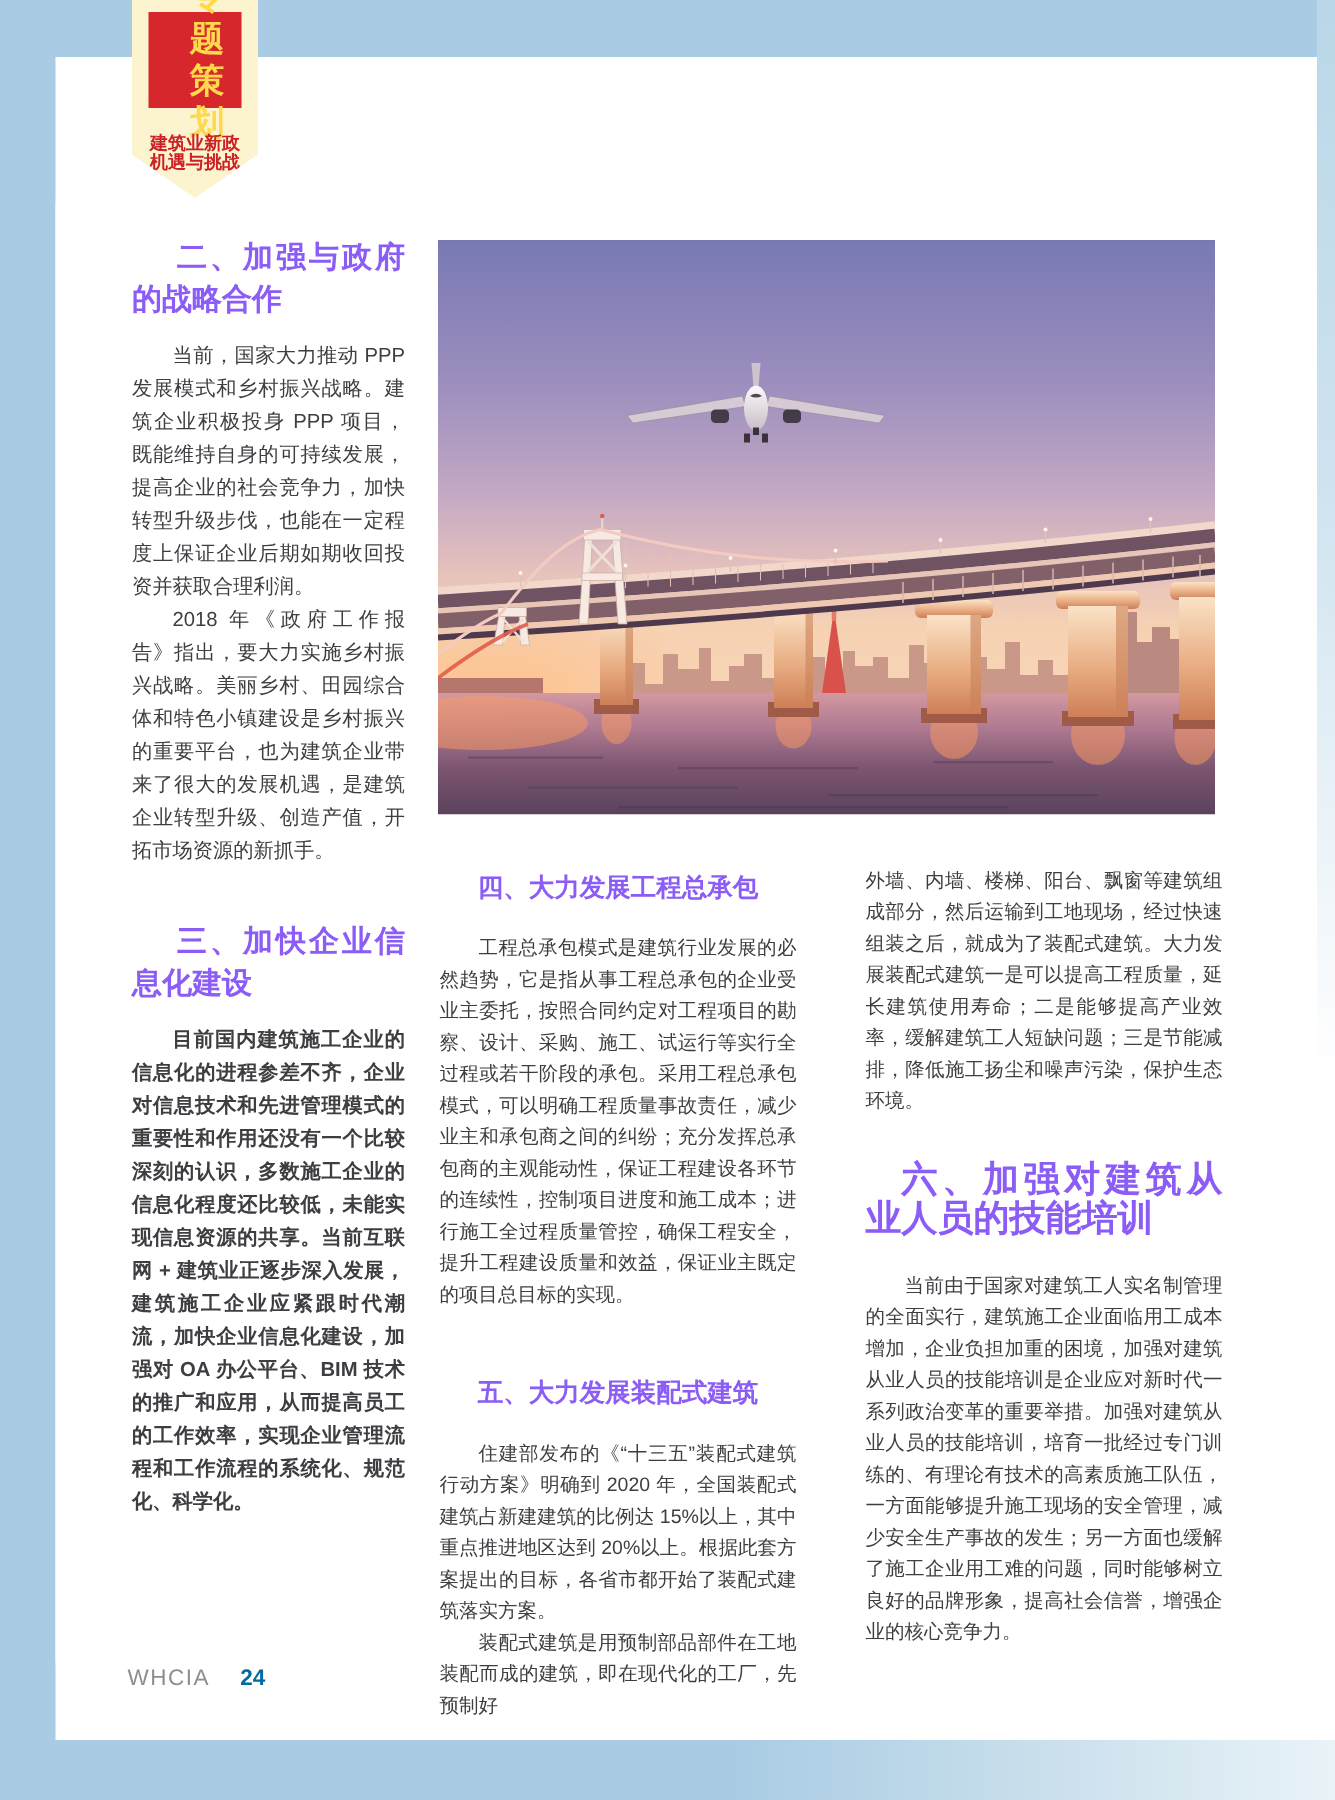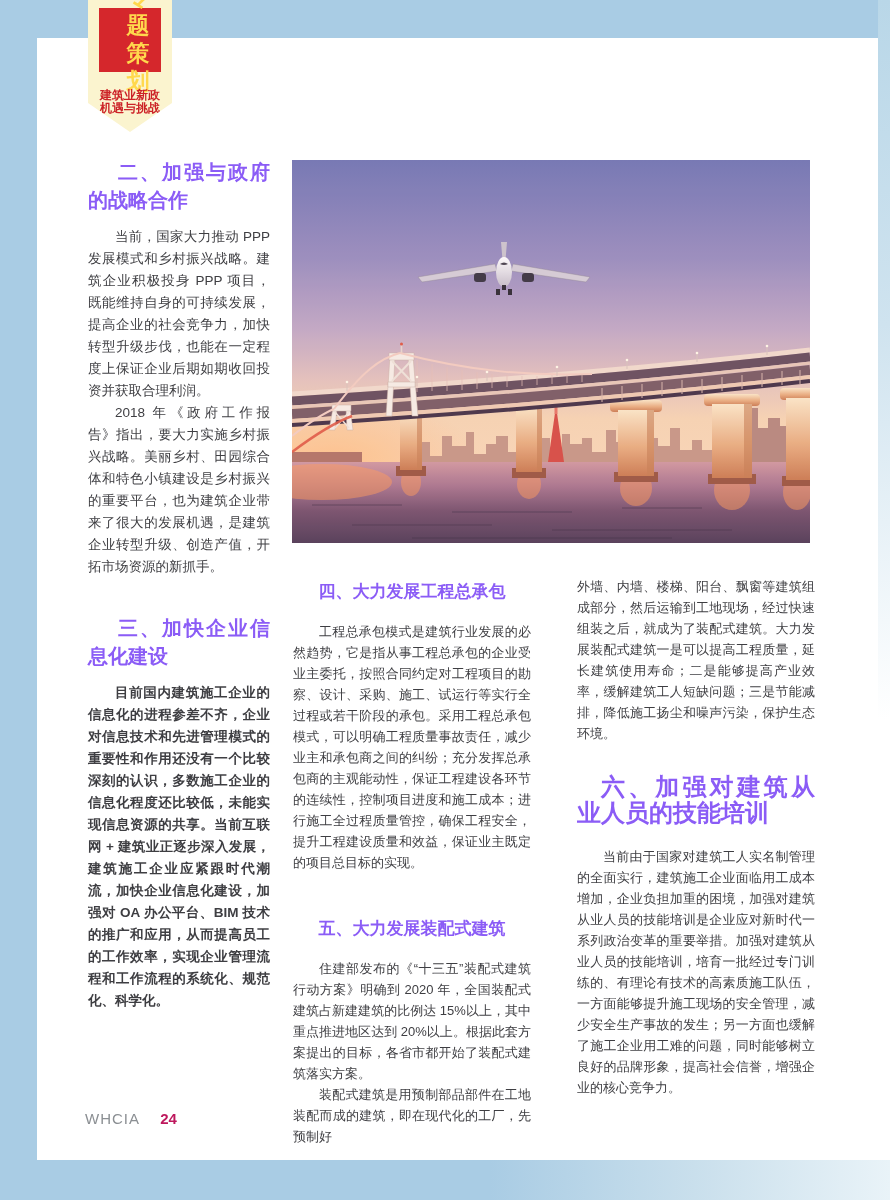--- a/index.html
+++ b/index.html
@@ -48,21 +48,21 @@
   .col1 .para3{margin-top:12px;font-weight:bold;}
   .col2 .para1{margin-top:16px;}
   .col2 .h5{margin-top:42px;}
   .col2 .para2{margin-top:16px;}
   .col3 .h6{margin-top:30px;}
   .col3 .para1{margin-top:20px;}
 
   
   .footer{position:absolute;left:85px;top:1110px;z-index:2;font-size:15px;}
   .footer .journal{color:#8b8f93;letter-spacing:1px;}
-  .footer .pagenum{color:#be185d;font-weight:bold;margin-left:16px;}
+  .footer .pagenum{color:#0369a1;font-weight:bold;margin-left:16px;}
 </style>
 </head>
 <body>
 
 <div id="page">
 
   <div class="bg-top"></div>
   <div class="bg-left"></div>
   <div class="bg-bottom"></div>
   <div class="bg-right"></div>

